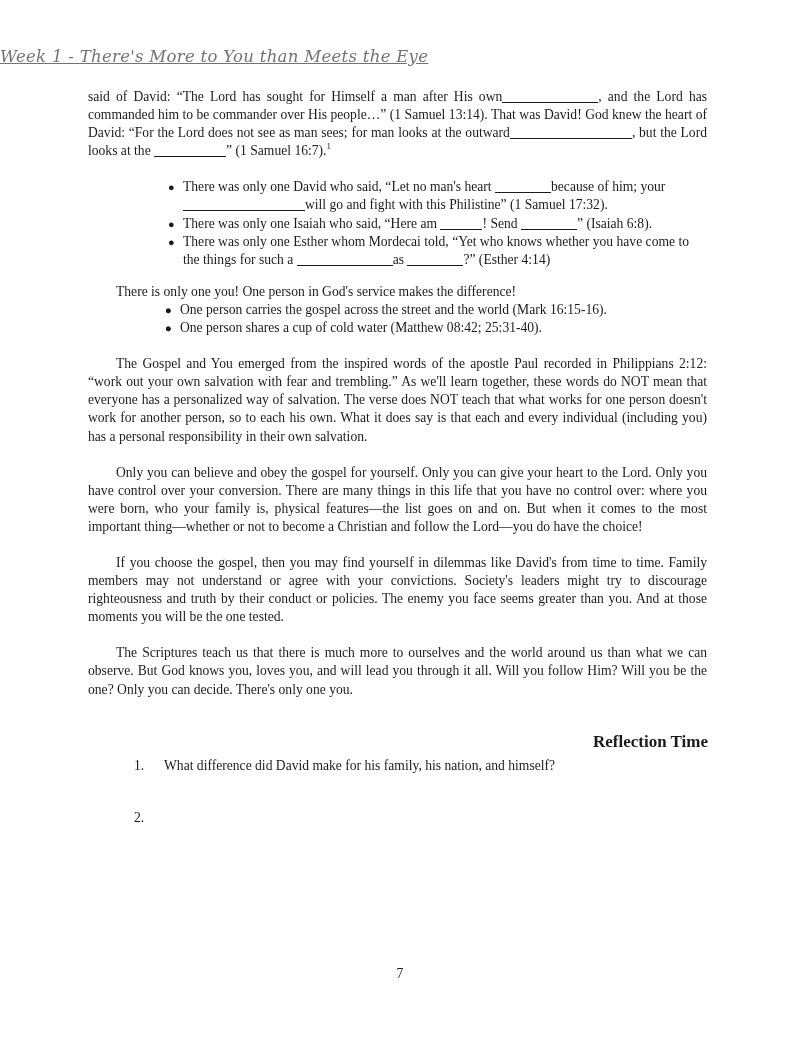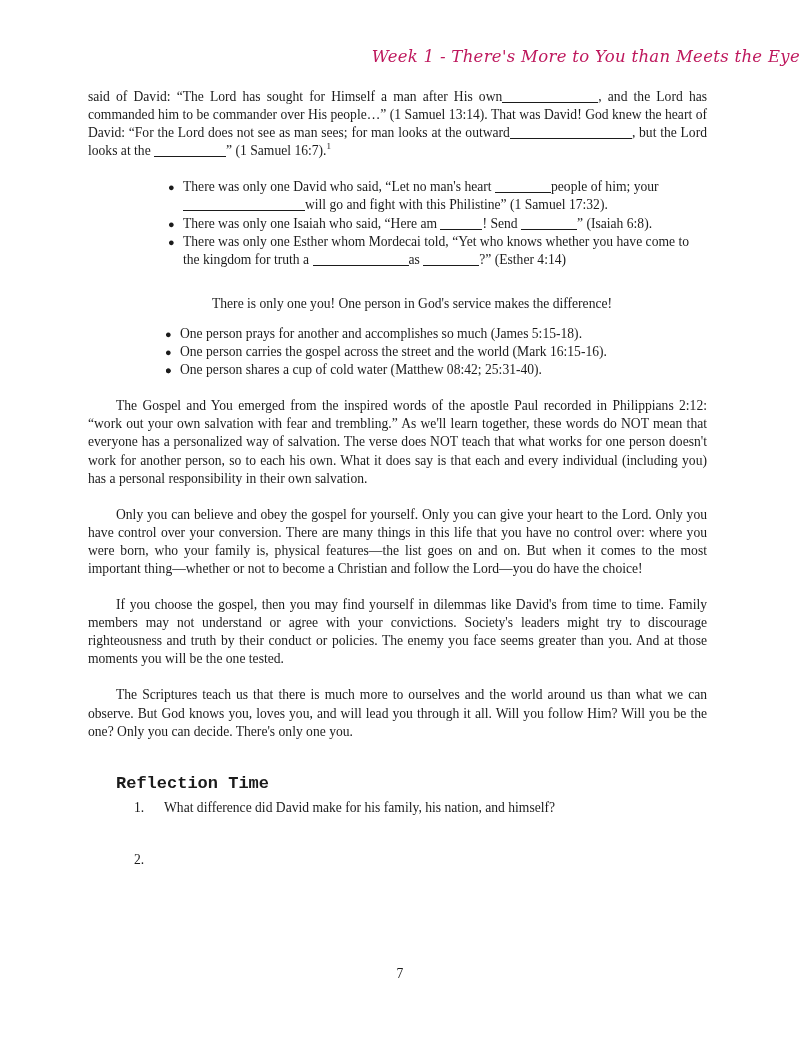--- a/index.html
+++ b/index.html
@@ -23,27 +23,28 @@
     box-sizing: border-box;
     padding: 0;
   }
 
   
   .page-header {
     position: absolute;
     top: 47px;
     left: 0;
     width: 800px;
-    text-align: right;
+    text-align: left;
     font-family: "DejaVu Serif", "Liberation Serif", serif;
     font-style: italic;
     font-size: 16.5px;
     letter-spacing: 0.3px;
-    color: #be185d;
+    color: #737373;
     white-space: nowrap;
+    text-decoration: underline;
   }
 
   
   .content {
     position: absolute;
     top: 88px;
     left: 88px;
     width: 620px;
     font-size: 13.6px;
     line-height: 18.1px;
@@ -54,23 +55,23 @@
     margin: 0 1px 0 0;
     text-align: justify;
     text-justify: inter-word;
   }
   p.para.indent-first {
     text-indent: 28px;
   }
 
   
   p.block-indent {
-    margin: 12px;
+    margin: 0;
     padding-left: 28px;
-    text-align: center;
+    text-align: left;
   }
 
   
   ul.bullets {
     list-style: none;
     margin: 0;
     padding: 0;
   }
   ul.bullets > li {
     position: relative;
@@ -111,21 +112,22 @@
     left: 0;
     top: 0;
   }
 
   
   h2.section-heading {
     font-size: 17px;
     font-weight: bold;
     margin: 0 0 4px 28px;
     line-height: 22px;
-    font-family: Liberation Mono, monospace;
+    font-family: Liberation Serif, serif;
+    text-align: right;
   }
 
   
   .blank {
     display: inline-block;
     border-bottom: 1px solid #1b1b1b;
     vertical-align: -2px;
     height: 11px;
   }
   .b-sm  { width: 42px; }
@@ -165,42 +167,42 @@
 
     <p class="para"><span>said of David: “The Lord has sought for Himself a man after His own</span><span class="blank b-xl"></span><span>, and the Lord has commanded him to be commander over His people…” (1 Samuel 13:14). That was David! God knew the heart of David: “For the Lord does not see as man sees; for man looks at the outward</span><span class="blank b-xxl"></span><span>, but the Lord looks at the</span>
       <span class="blank b-lg"></span><span>” (1 Samuel 16:7).</span><sup class="fn">1</sup></p>
 
     <div class="gap-lg"></div>
 
 
     <ul class="bullets deep">
       <li>
         <span class="bullet-dot">●</span><span>There was only one David who said, “Let no man's heart</span>
-        <span class="blank b-md"></span><span>people of him; your</span>
+        <span class="blank b-md"></span><span>because of him; your</span>
         <span class="blank b-xxl"></span><span>will go and fight with this Philistine” (1 Samuel 17:32).</span>
       </li>
       <li>
         <span class="bullet-dot">●</span><span>There was only one Isaiah who said, “Here am</span>
         <span class="blank b-sm"></span><span>! Send</span>
         <span class="blank b-md"></span><span>” (Isaiah 6:8).</span>
       </li>
       <li>
-        <span class="bullet-dot">●</span><span>There was only one Esther whom Mordecai told, “Yet who knows whether you have come to the kingdom for truth a</span>
+        <span class="bullet-dot">●</span><span>There was only one Esther whom Mordecai told, “Yet who knows whether you have come to the things for such a</span>
         <span class="blank b-xl"></span><span>as</span>
         <span class="blank b-md"></span><span>?” (Esther 4:14)</span>
       </li>
     </ul>
 
     <div class="gap-md"></div>
 
     <p class="block-indent">There is only one you! One person in God's service makes the difference!</p>
 
     <ul class="bullets shallow">
       <li>
-        <span class="bullet-dot">●</span><span>One person prays for another and accomplishes so much (James 5:15-18).</span>
+        <span class="bullet-dot">●</span>
       </li>
       <li>
         <span class="bullet-dot">●</span><span>One person carries the gospel across the street and the world (Mark 16:15-16).</span>
       </li>
       <li>
         <span class="bullet-dot">●</span>
       </li>
       <li>
         <span class="bullet-dot">●</span><span>One person shares a cup of cold water (Matthew 08:42; 25:31-40).</span>
       </li>

